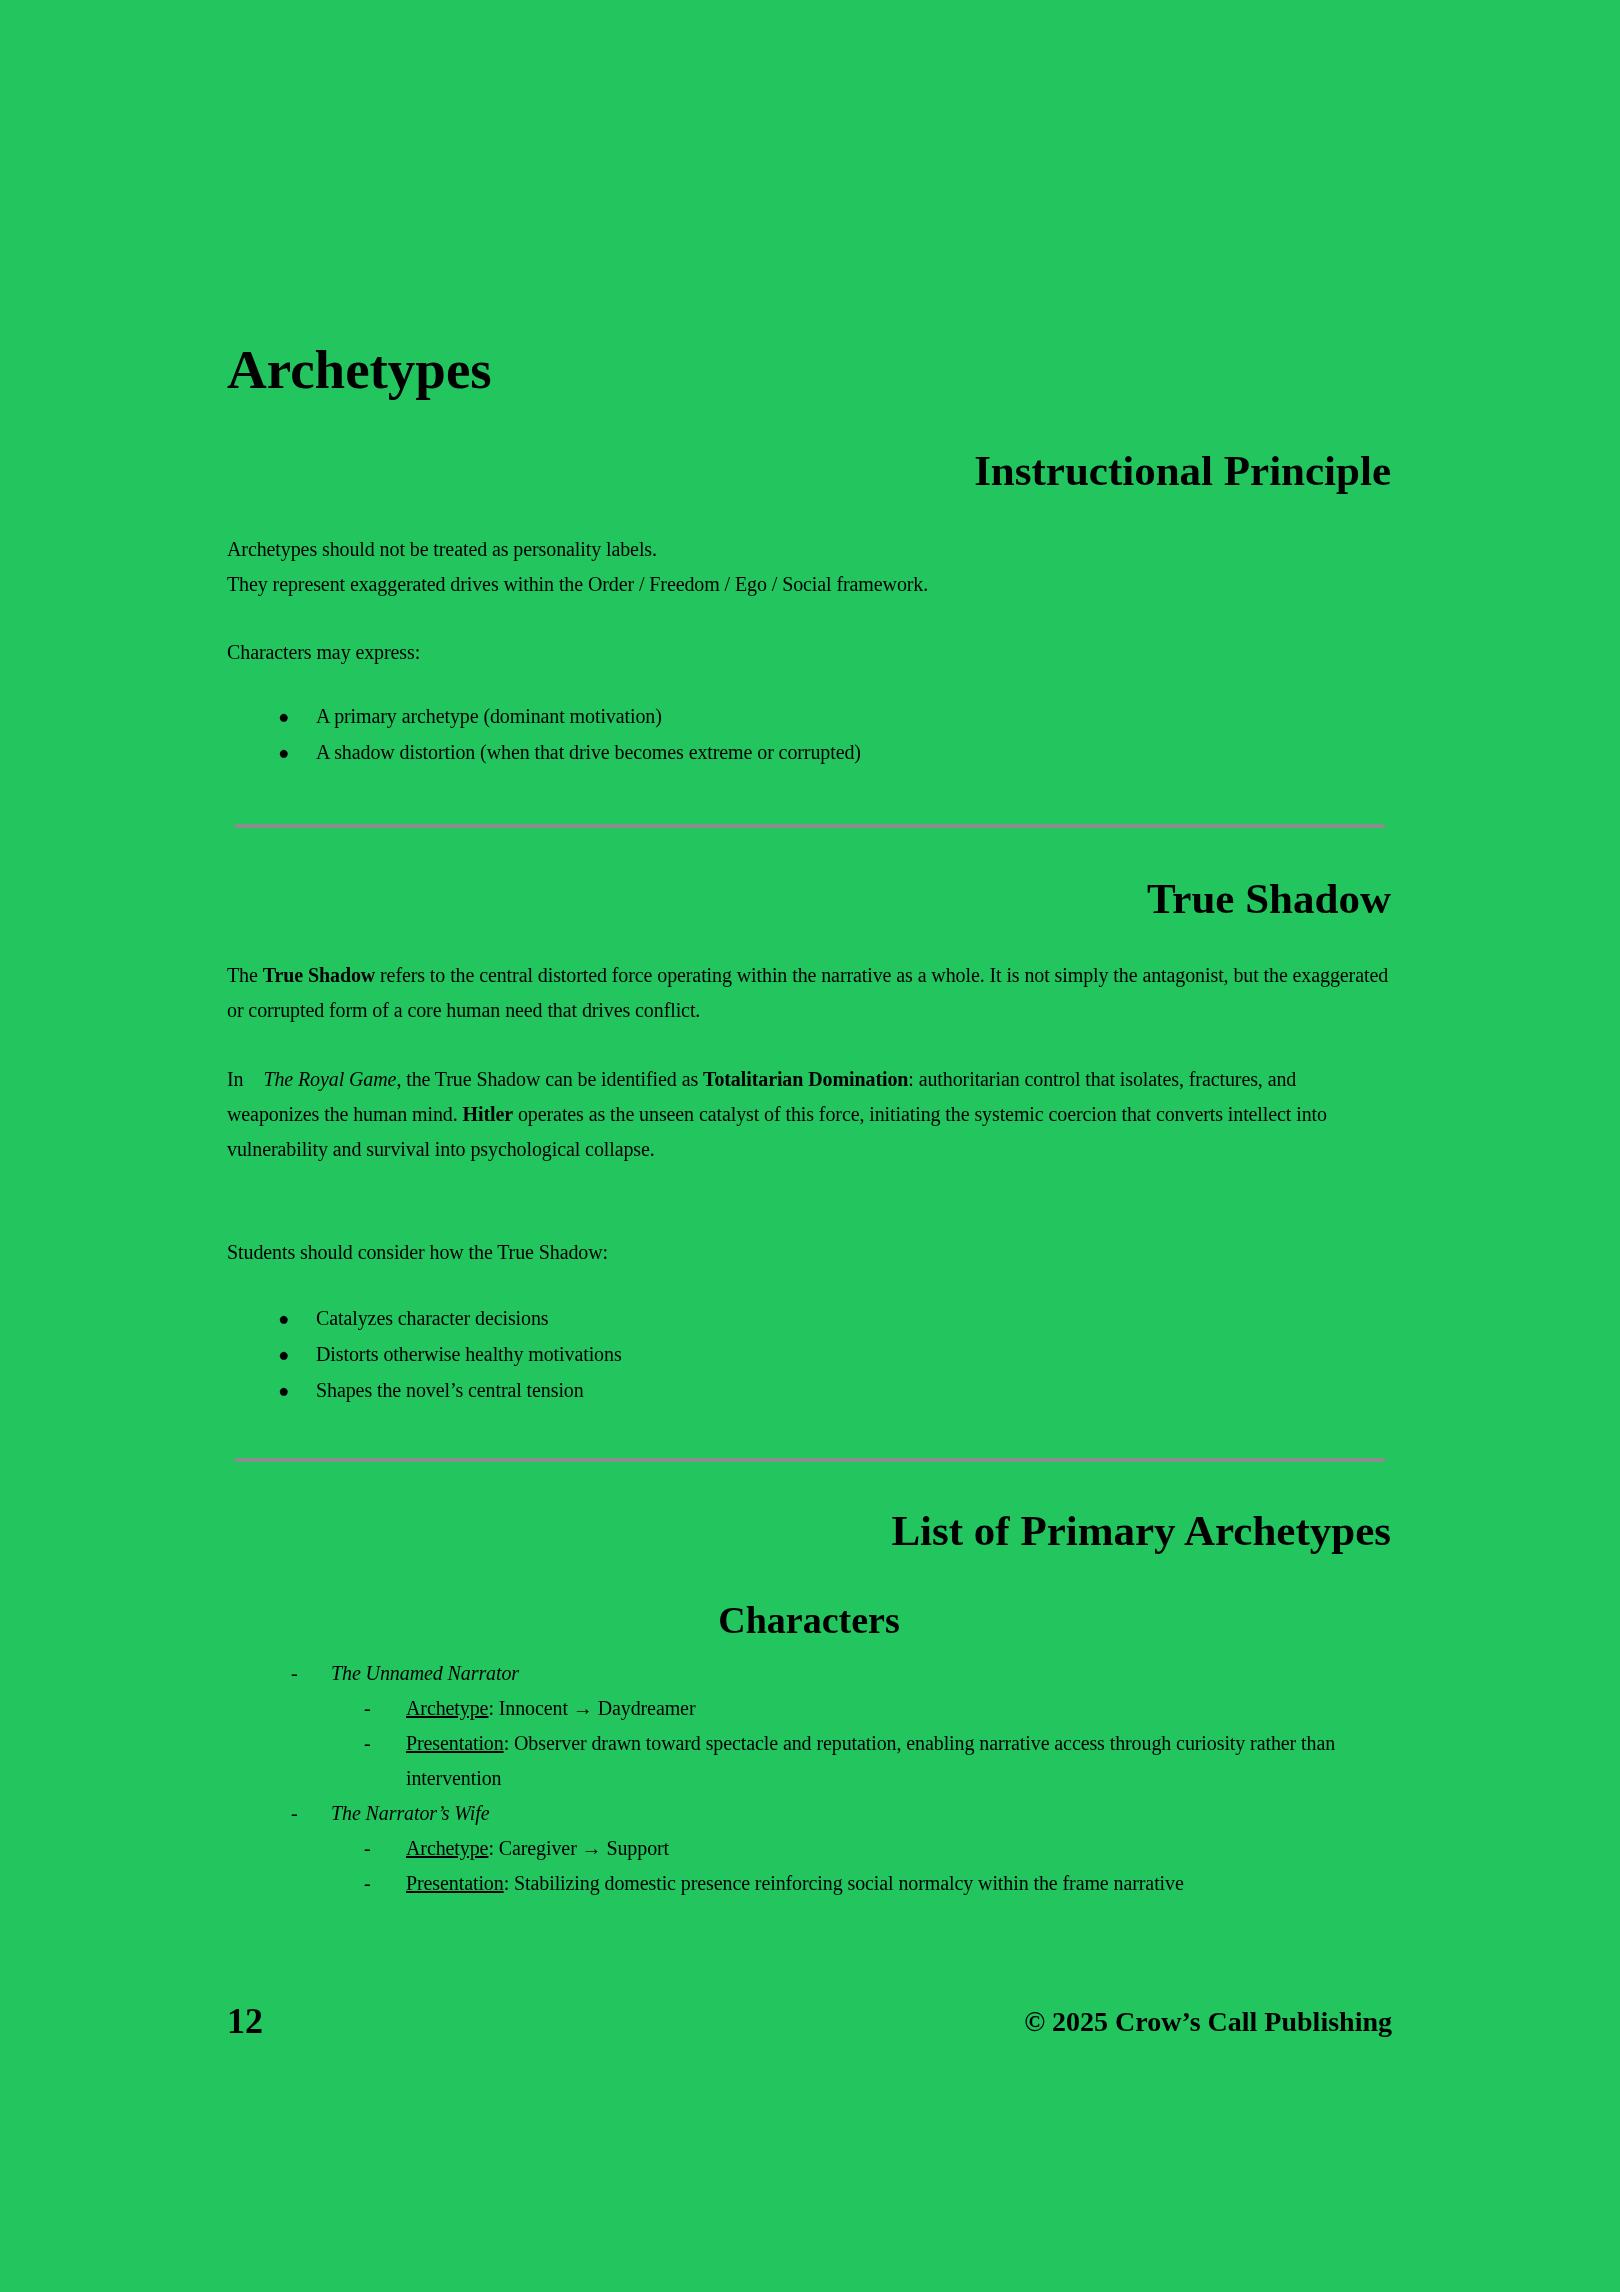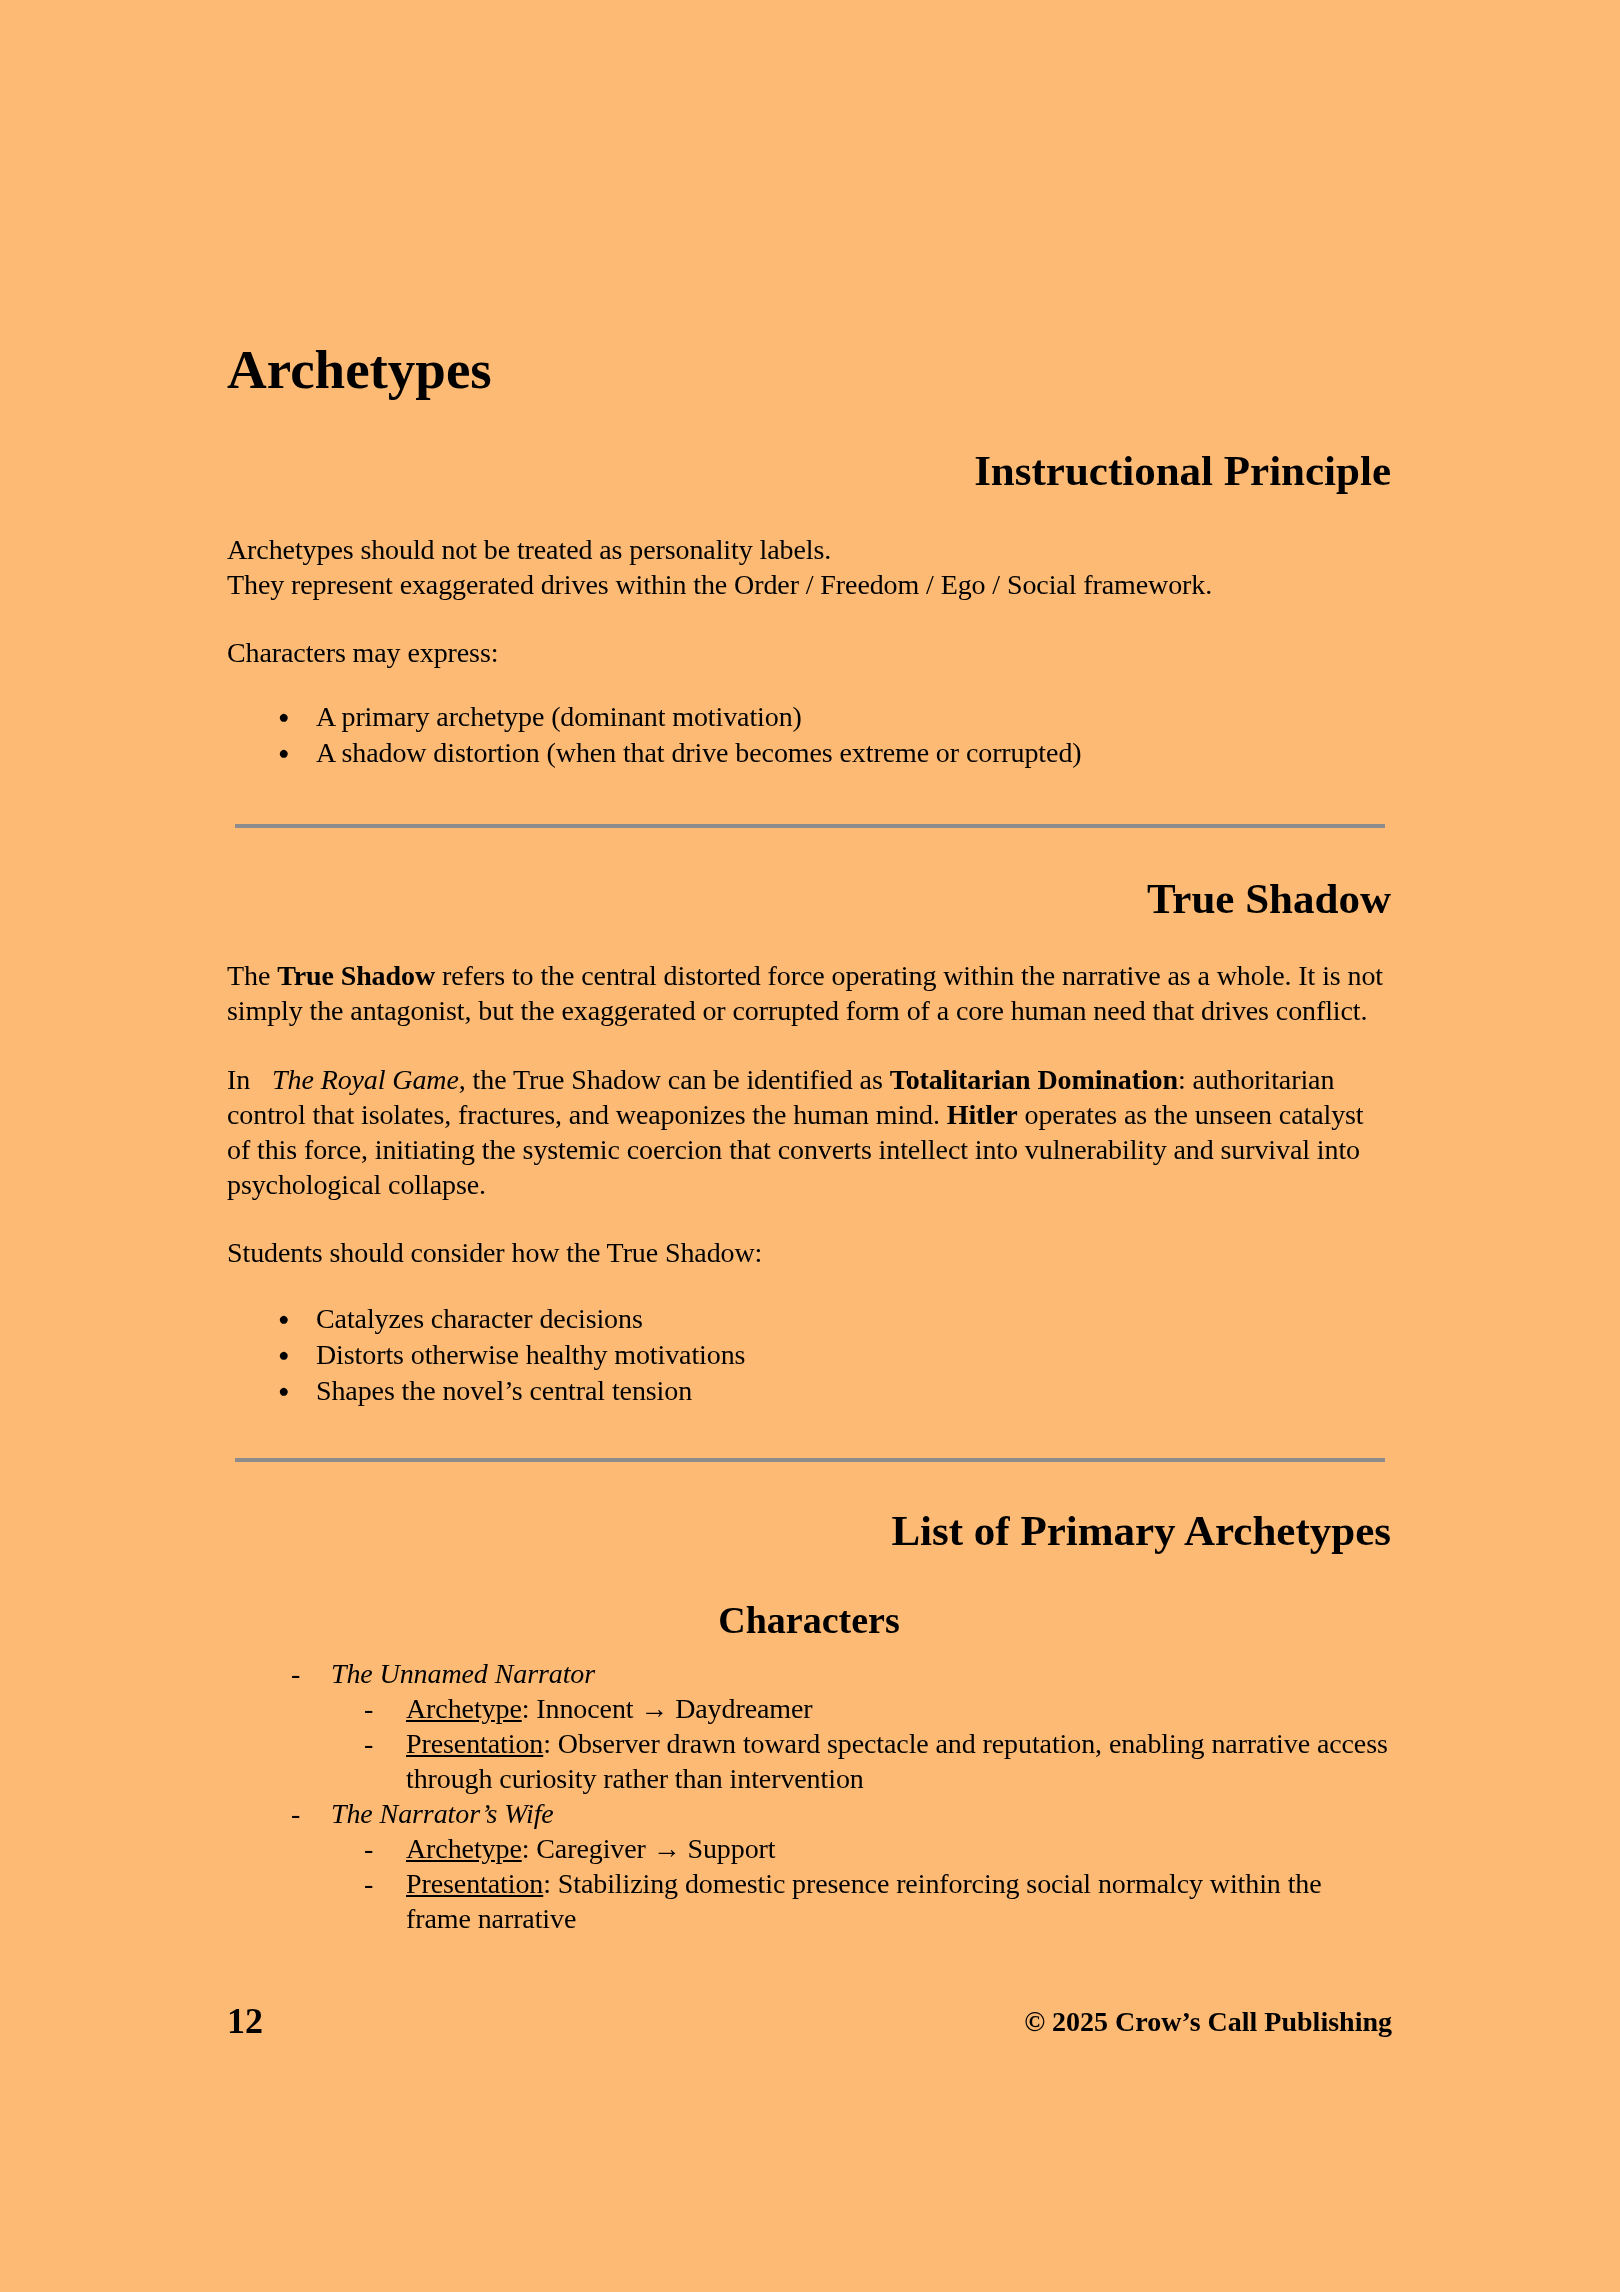--- a/index.html
+++ b/index.html
@@ -1,28 +1,28 @@
 <!DOCTYPE html>
 <html><head>
 <meta charset="utf-8">
 <style>
   html,body{margin:0;padding:0;background:#ffffff;}
   .page{
     position:relative;
     width:1620px;height:2293px;
-    background:#fdba74;
+    background:#22c55e;
     color:#000000;
     font-family:"Liberation Serif", serif;
     overflow:hidden;
   }
   .abs{position:absolute;left:227px;width:1164px;}
   .title{font-size:55px;line-height:55px;font-weight:bold;}
   .h2{font-size:43px;line-height:43px;font-weight:bold;text-align:right;}
   .h3{font-size:38px;line-height:38px;font-weight:bold;text-align:center;}
-  .body-text{font-size:28px;line-height:35px;letter-spacing:-0.1px;}
+  .body-text{font-size:20px;line-height:35px;letter-spacing:-0.1px;}
   .b{font-weight:bold;}
   .i{font-style:italic;margin-left:15px;}
   .u{text-decoration:underline;}
   .hr{position:absolute;left:235px;width:1150px;height:3.9px;background:#8c8c8c;}
   .blt{position:relative;padding-left:89px;margin-bottom:1px;}
   .blt::before{content:"\25CF";position:absolute;left:51px;top:0;font-size:18.6px;line-height:35px;font-style:normal;}
   .dash1{position:relative;padding-left:89px;}
   .dash1::before{content:"-";position:absolute;left:49px;top:0;font-style:normal;}
   .dash2{position:relative;padding-left:179px;}
   .dash2::before{content:"-";position:absolute;left:137px;top:0;font-style:normal;}

